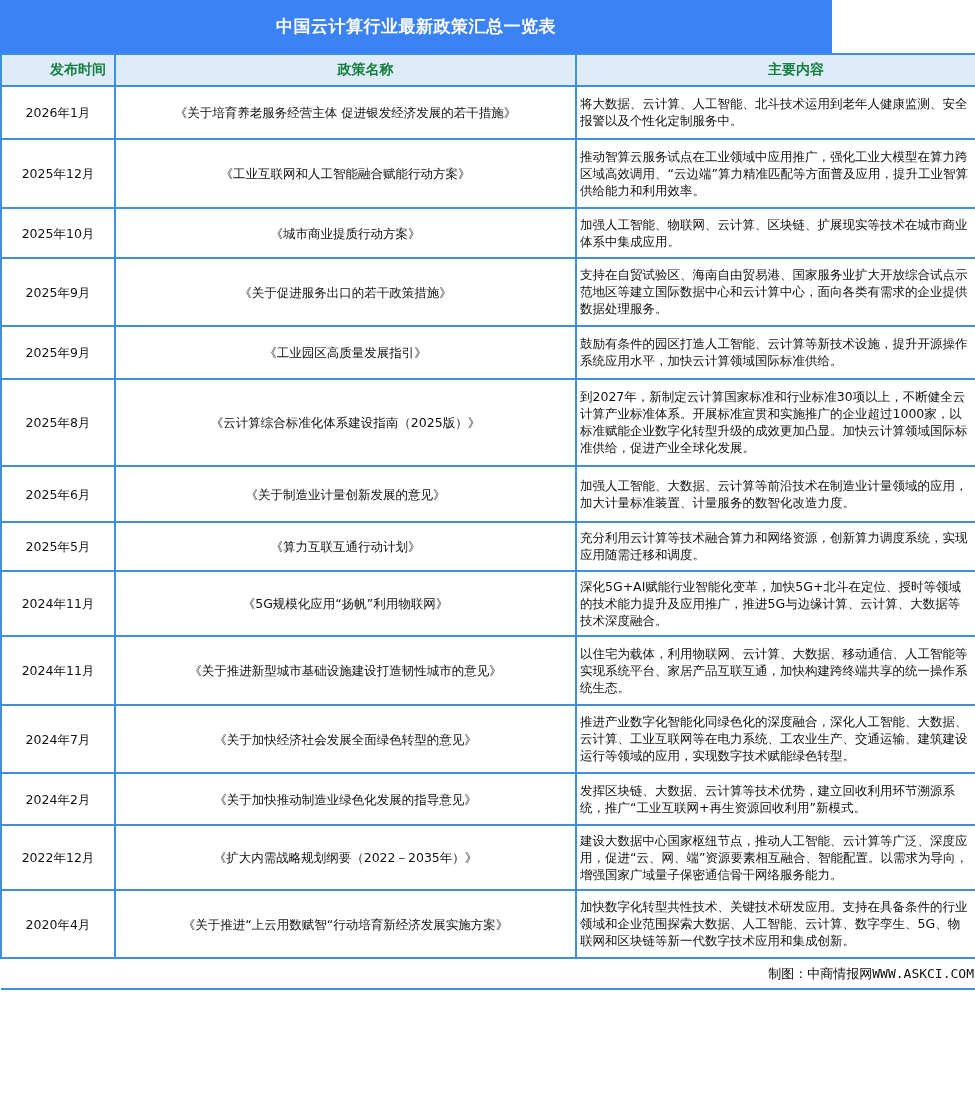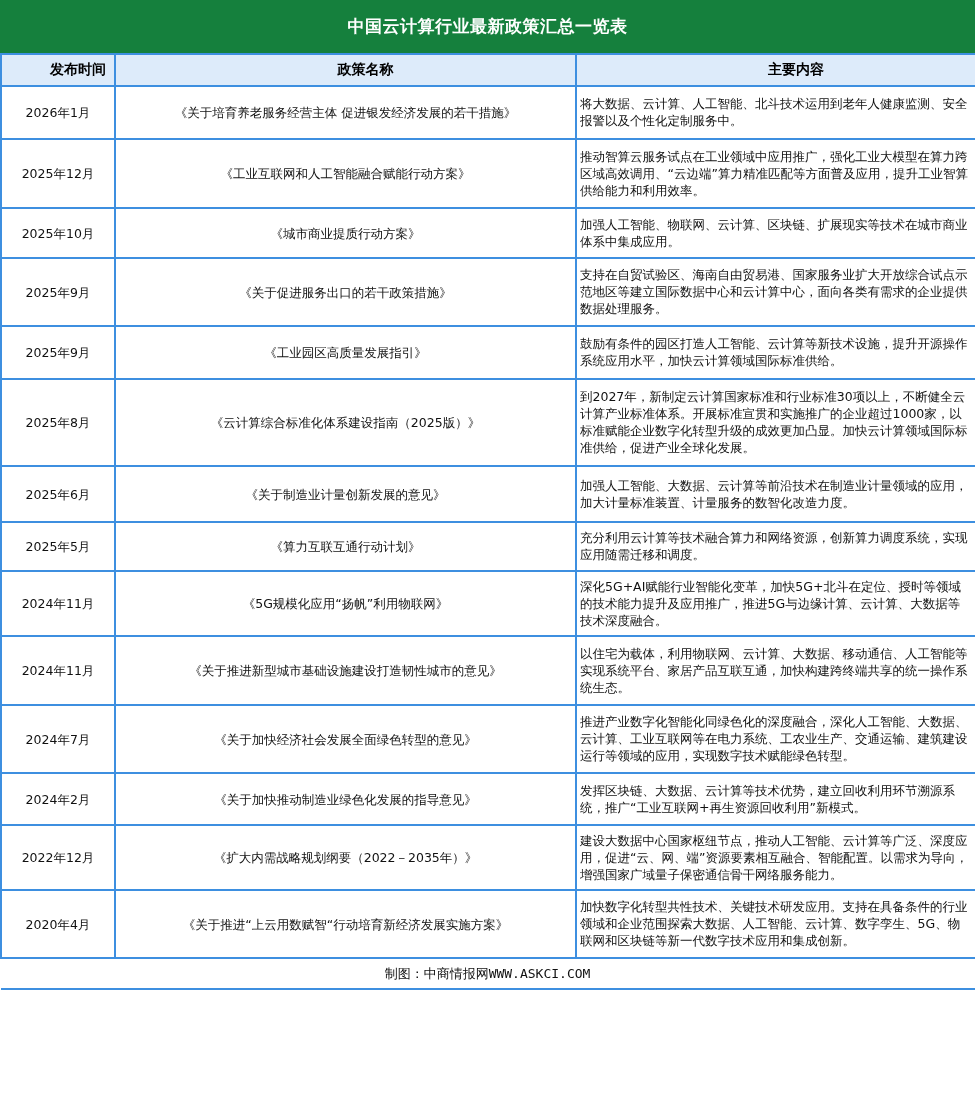--- a/index.html
+++ b/index.html
@@ -1,40 +1,40 @@
 <!DOCTYPE html>
 <html><head>
 <meta charset="utf-8">
 <style>
   html, body { margin: 0; padding: 0; background: #ffffff; }
   body { width: 975px; height: 1108px; overflow: hidden; font-family: "DejaVu Sans", "Liberation Sans", sans-serif; color: #111; }
   .page { position: relative; width: 975px; height: 1108px; }
   .title-bar {
-    position: absolute; left: 0; top: 0; width: 975px; height: 53px;
-    background: #15803d; color: #fff; font-size: 17px; font-weight: bold;
+    position: absolute; left: 0; top: 0; width: 832px; height: 53px;
+    background: #3b82f6; color: #fff; font-size: 17px; font-weight: bold;
     display: flex; align-items: center; justify-content: center; letter-spacing: 0.5px;
   }
   table {
     position: absolute; left: 0; top: 53px; width: 975px;
     border-collapse: collapse; table-layout: fixed;
   }
   col.c1 { width: 114px; }
   col.c2 { width: 461px; }
   col.c3 { width: 400px; }
   th, td { border: 2px solid #3d8fe0; padding: 0; }
   th {
-    background: #ddebfa; height: 30px; font-size: 14px; font-weight: bold; color: #000000; padding-left: 40px;
+    background: #ddebfa; height: 30px; font-size: 14px; font-weight: bold; color: #15803d; padding-left: 40px;
   }
   td { font-size: 12.5px; line-height: 17px; vertical-align: middle; }
   td.date { text-align: center; }
   td.name { text-align: center; }
   td.content { text-align: left; padding: 1px 3px 2px 3px; }
   tr.footer td {
     border-left: none; border-right: none; border-bottom: 2px solid #3d8fe0;
-    height: 29px; text-align: center; font-size: 13px; padding-right: 2px;
+    height: 29px; text-align: right; font-size: 13px; padding-right: 2px;
     font-family: "DejaVu Sans Mono", "Liberation Mono", monospace;
   }
 </style>
 </head>
 <body>
 
 <div class="page">
   <div class="title-bar">中国云计算行业最新政策汇总一览表</div>
 
   <table>

